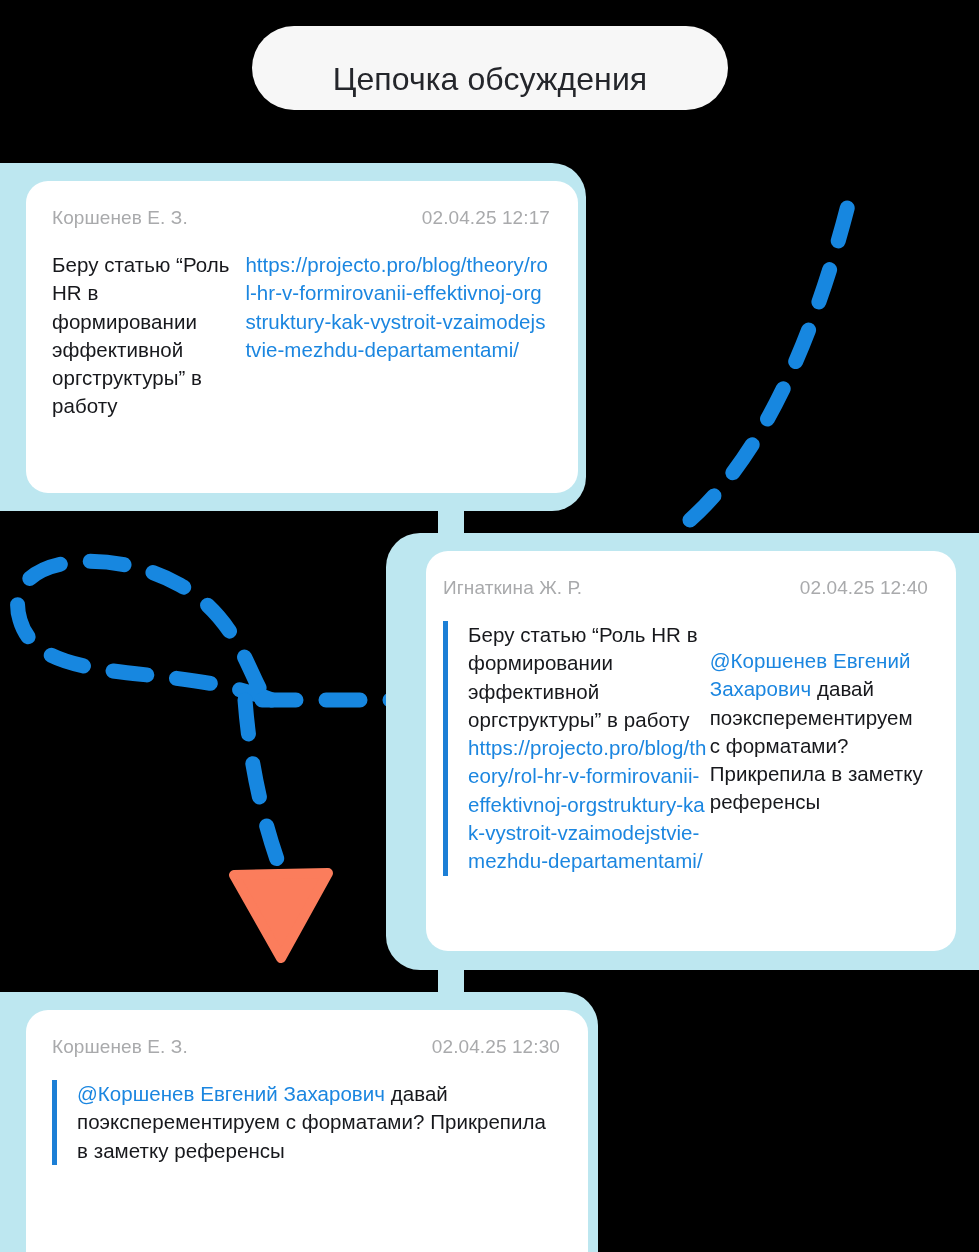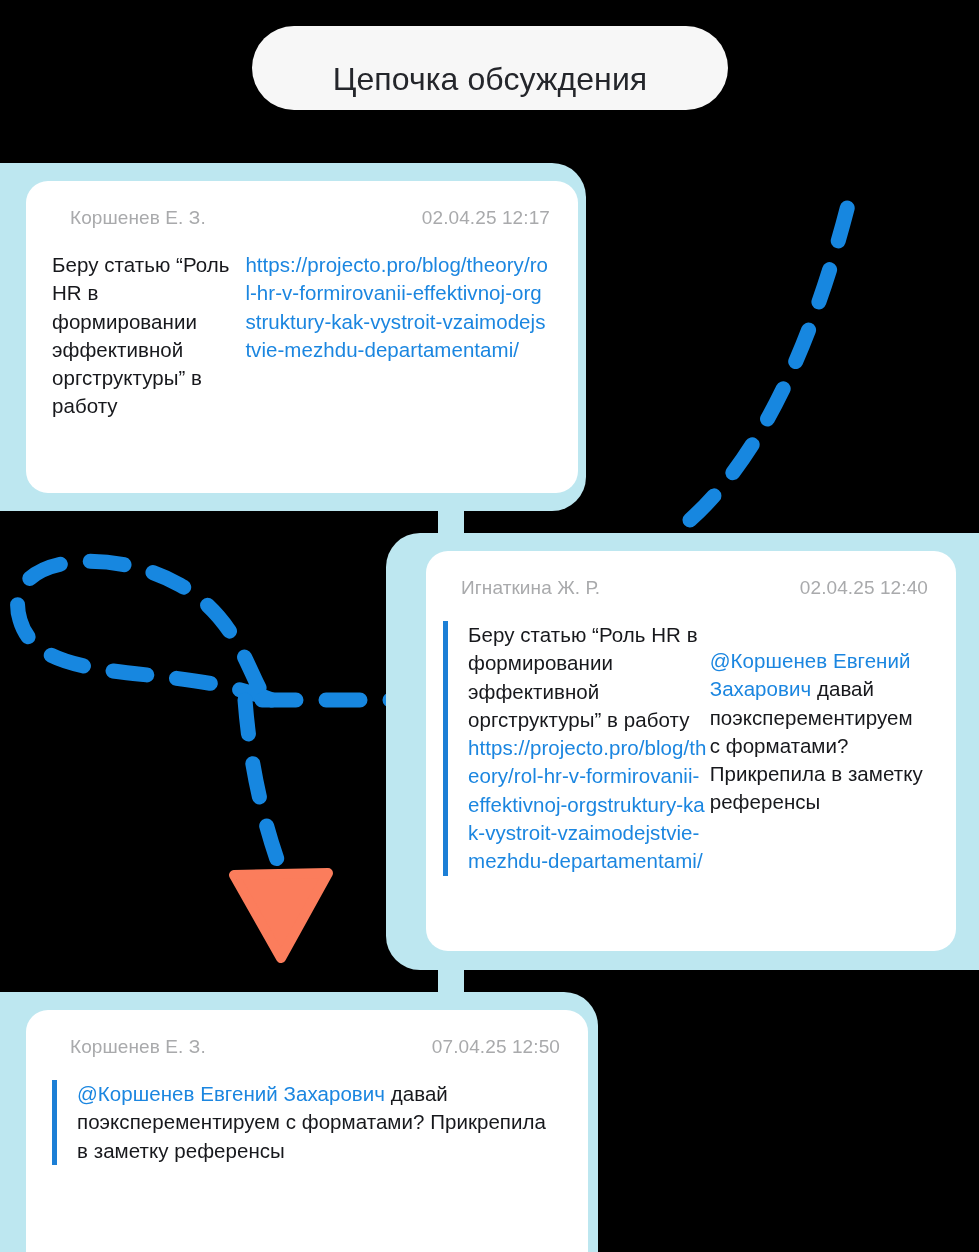--- a/index.html
+++ b/index.html
@@ -67,21 +67,20 @@
     box-sizing:border-box;
     padding:26px 28px 26px 26px;
   }
   #card-1{ left:26px; top:181px; width:552px; height:312px; }
   #card-2{ left:426px; top:551px; width:530px; height:400px;padding-left:17px; }
   #card-3{ left:26px; top:1010px; width:562px; height:265px; }
 
   .card-head{
     display:flex; align-items:baseline; justify-content:space-between;
     margin-bottom:22px;
-    margin-left:18px;
   }
   .author,.timestamp{
     font-size:19px;
     color:#A9AAAC;
     font-weight:400;
     white-space:nowrap;
     letter-spacing:.1px;
   }
   .card-body{ display:flex; flex-direction:row; }
 
@@ -166,21 +165,21 @@
         <div class="link msg">https://projecto.pro/blog/theory/rol-hr-v-formirovanii-effektivnoj-orgstruktury-kak-vystroit-vzaimodejstvie-mezhdu-departamentami/</div>
       </div>
       <div class="msg after-quote"><span class="mention">@Коршенев Евгений Захарович</span><span> давай поэксперементируем с форматами? Прикрепила в заметку референсы</span></div>
     </div>
   </div>
 
   <div class="frame" id="frame-3"></div>
   <div class="card" id="card-3">
     <div class="card-head">
       <span class="author">Коршенев Е. З.</span>
-      <span class="timestamp">07.04.25 12:50</span>
+      <span class="timestamp">02.04.25 12:30</span>
     </div>
     <div class="card-body">
       <div class="quote">
         <div class="msg"><span class="mention">@Коршенев Евгений Захарович</span><span> давай поэксперементируем с форматами? Прикрепила в заметку референсы</span></div>
       </div>
     </div>
   </div>
 
 </div>
 

